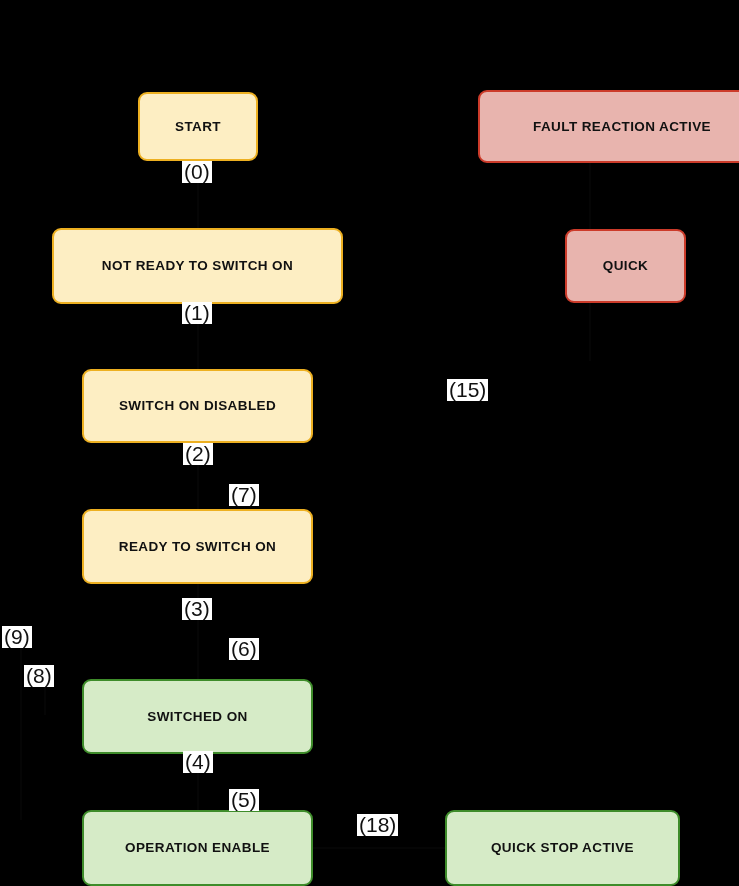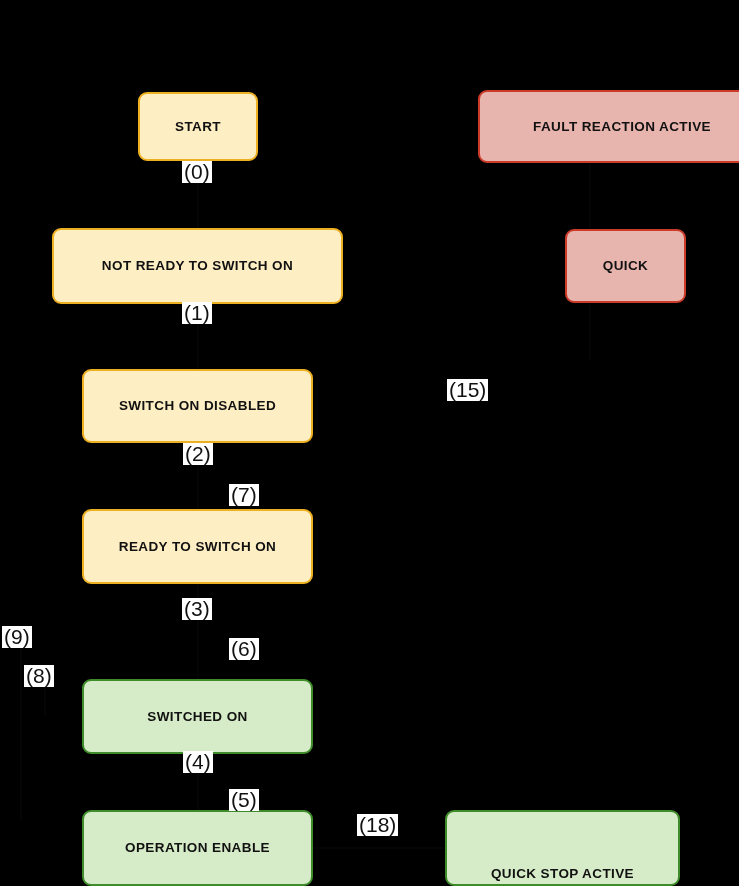--- a/index.html
+++ b/index.html
@@ -101,21 +101,21 @@
   </div>
 
   <div class="state-box red" style="left:446px; top:90px; width:288px; height:73px;">
     <span>FAULT REACTION ACTIVE</span>
   </div>
 
   <div class="state-box red" style="left:533px; top:229px; width:121px; height:74px;">
     <span>QUICK</span>
   </div>
 
-  <div class="state-box green" style="left:445px; top:810px; width:235px; height:76px;align-items:flex-end;">
+  <div class="state-box green" style="left:445px; top:810px; width:235px; height:76px;">
     <span>QUICK STOP ACTIVE</span>
   </div>
 
   <div class="trans-label" style="left:182px; top:161px;">(0)</div>
   <div class="trans-label" style="left:182px; top:302px;">(1)</div>
   <div class="trans-label" style="left:183px; top:443px;">(2)</div>
   <div class="trans-label" style="left:229px; top:484px;">(7)</div>
   <div class="trans-label" style="left:182px; top:598px;">(3)</div>
   <div class="trans-label" style="left:2px;   top:626px;">(9)</div>
   <div class="trans-label" style="left:229px; top:638px;">(6)</div>

